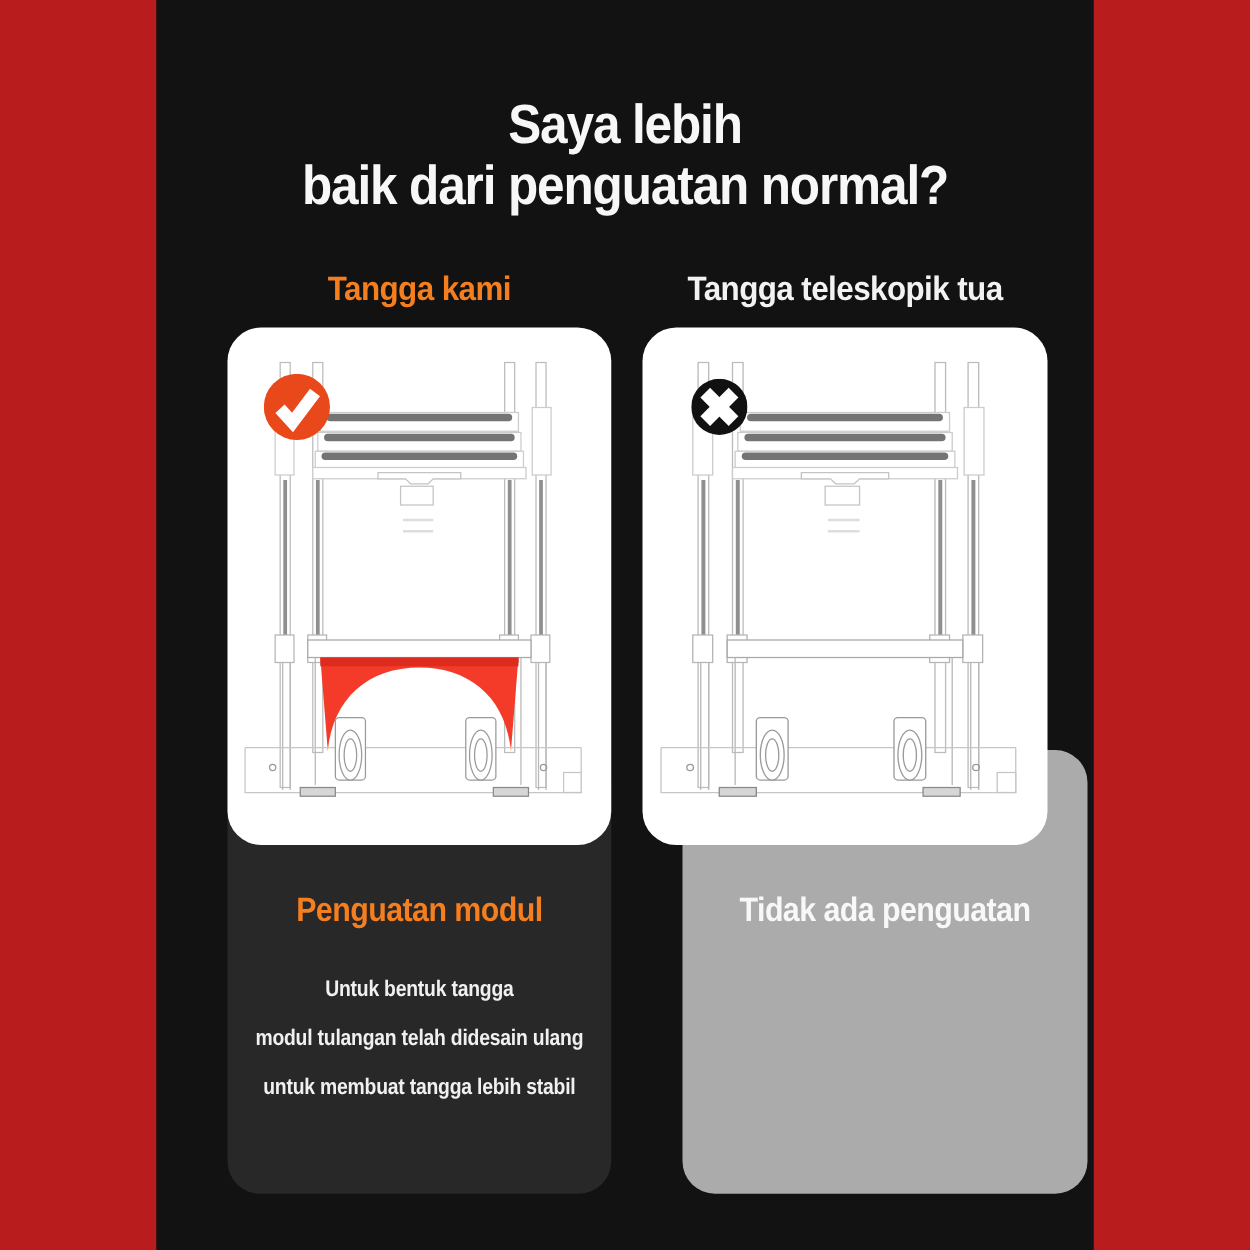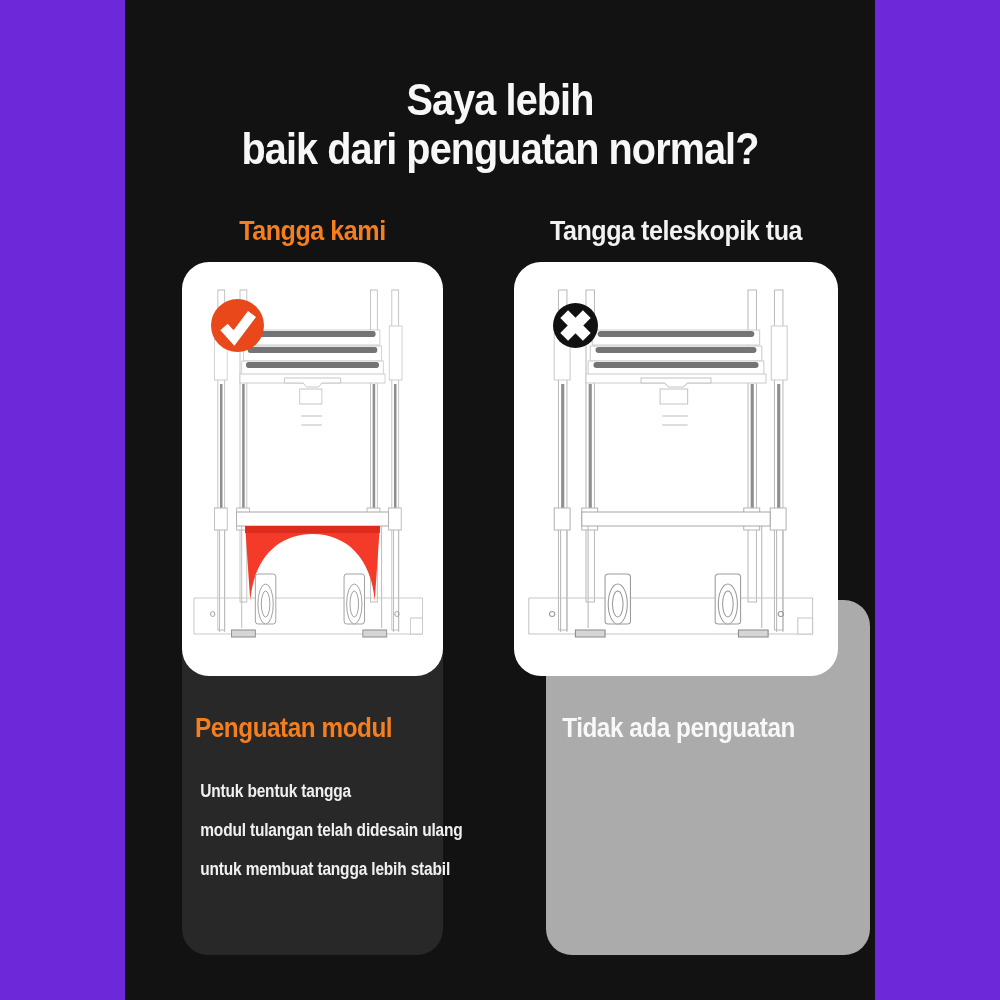--- a/index.html
+++ b/index.html
@@ -1,54 +1,54 @@
 <!DOCTYPE html>
 <html><head>
 <meta charset="utf-8">
 <style>
   html,body { margin:0; padding:0; background:#ffffff; }
   .page {
     position:relative; width:1000px; height:1000px; overflow:hidden;
-    background:#6d28d9; font-family:"Liberation Sans", sans-serif;
+    background:#b91c1c; font-family:"Liberation Sans", sans-serif;
   }
   .canvas {
     position:absolute; left:125px; top:0; width:750px; height:1000px;
     background:#121212;
   }
   
   .title {
     position:absolute; top:46px; left:0; width:100%;
     text-align:center; color:#f7f7f7; font-weight:bold;
     font-size:44px; line-height:49px; letter-spacing:-1px;
   }
   .title .line { display:block; transform:scaleX(.9); white-space:nowrap; }
   
   .col { position:absolute; top:215px; height:740px; }
-  .col-left  { left:57px;  width:261px; }
+  .col-left  { left:57px;  width:307px; }
   .col-right { left:389px; width:308px;padding-left:16px; }
   .col-header {
     position:absolute; top:0; left:0; width:100%; text-align:center;
     font-size:27px; font-weight:bold; line-height:32px; letter-spacing:-.5px;
     transform:scaleX(.93); white-space:nowrap;
   }
   .orange { color:#f57e1e; }
   .whitetxt { color:#f2f2f2; }
   
   .card {
     position:absolute; top:47px; left:0; width:100%; height:414px;
     background:#ffffff; border-radius:27px; z-index:2; overflow:hidden;
   }
   .card svg.ladder { position:absolute; left:0; top:0; width:100%; height:100%; }
   .badge { position:absolute; z-index:3; }
   .badge-check { left:29px; top:37px; width:53px; height:53px; }
   .badge-cross { left:39px; top:41px; width:45px; height:45px; }
   
   .panel {
     position:absolute; left:0; top:385px; width:100%; height:355px;
-    border-radius:26px; z-index:1; 
+    border-radius:26px; z-index:1; text-align:center;
   }
   .panel-dark  { background:#282828; }
   .panel-light { background:#ababab;margin-left:32px; }
   .panel-title {
     padding-top:110px; font-size:27px; font-weight:bold; line-height:36px;
     letter-spacing:-.5px; transform:scaleX(.9); white-space:nowrap;
   }
   .panel-body { margin-top:26px; }
   .panel-line {
     margin:0; font-size:18px; font-weight:bold; line-height:39px;

